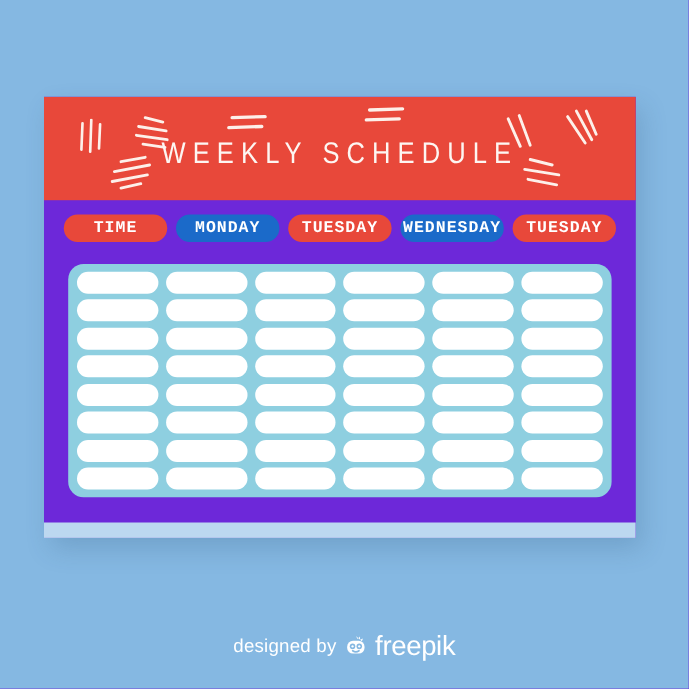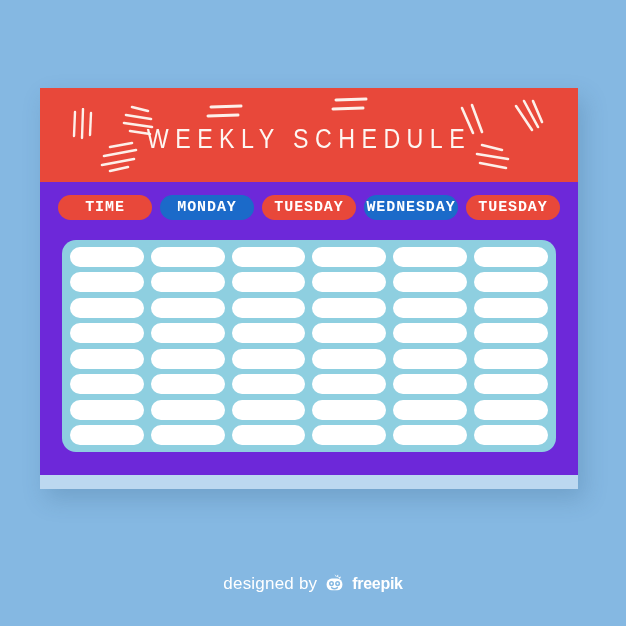--- a/index.html
+++ b/index.html
@@ -139,22 +139,22 @@
     justify-content: center;
     gap: 7px;
     color: #ffffff;
   }
   #footer-text {
     font-size: 17px;
     font-weight: 300;
     letter-spacing: 0.2px;
   }
   #footer-brand {
-    font-size: 16px;
-    font-weight: bold;
+    font-size: 25px;
+    font-weight: normal;
     letter-spacing: -0.3px;
   }
   #freepik-logo { display: block; }
 </style>
 </head>
 <body>
 
 <div id="schedule-card">
 
   <div id="card-header">

